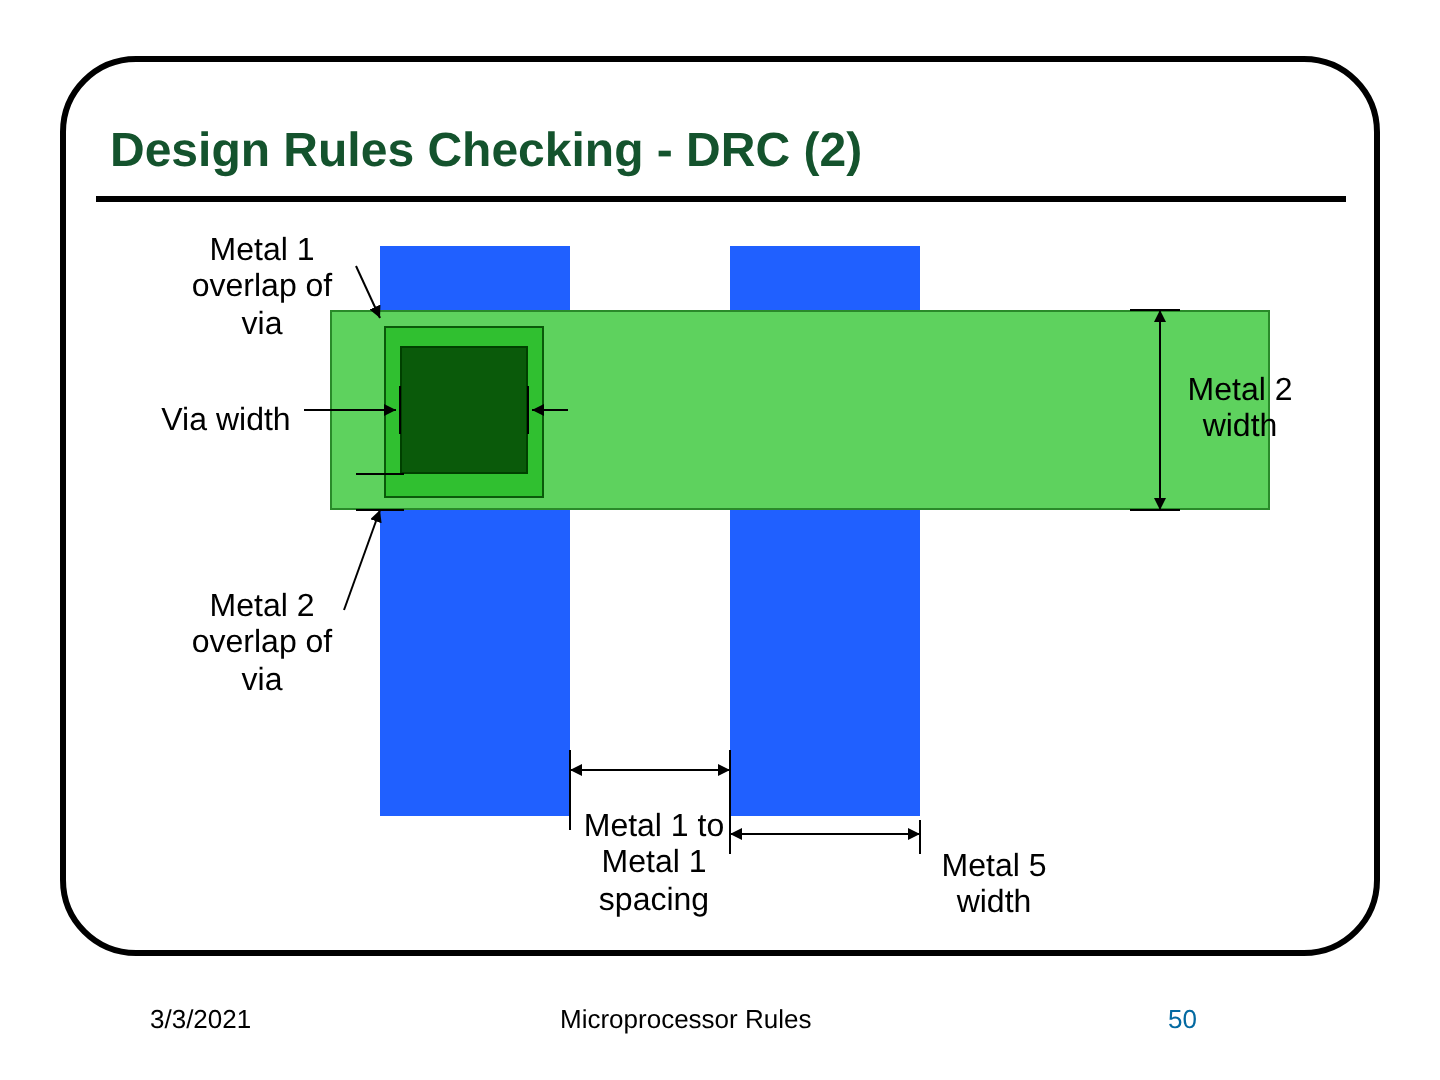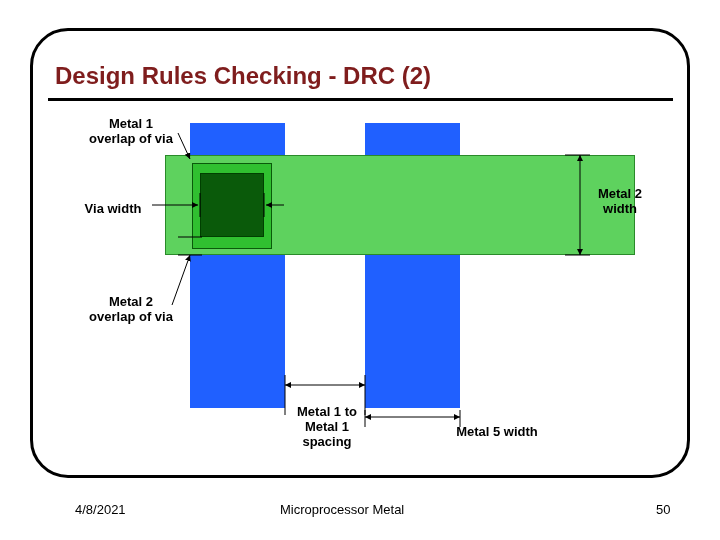--- a/index.html
+++ b/index.html
@@ -20,21 +20,21 @@
     border-radius: 38px;
     background: #fff;
   }
   .title {
     position: absolute;
     left: 55px;
     top: 62px;
     font-family: "Arial Black", Arial, sans-serif;
     font-weight: 900;
     font-size: 24px;
-    color: #7f1d1d;
+    color: #14532d;
   }
   .title-rule {
     position: absolute;
     left: 48px;
     top: 98px;
     width: 625px;
     height: 0;
     border-top: 3px solid #000;
   }
   .footer-date {
@@ -46,24 +46,24 @@
   }
   .footer-title {
     position: absolute;
     left: 280px;
     top: 502px;
     font-size: 13px;
     color: #000;
   }
   .footer-page {
     position: absolute;
-    left: 656px;
+    left: 584px;
     top: 502px;
     font-size: 13px;
-    color: #000000;
+    color: #0369a1;
   }
   
   .diagram {
     position: absolute;
     left: 60px;
     top: 115px;
     width: 600px;
     height: 340px;
   }
   .metal1-left {
@@ -105,25 +105,25 @@
     background: #30c030;
     border: 1px solid #0a5a0a;
     left: 132px;
     top: 48px;
     width: 80px;
     height: 86px;
   }
   
   .lbl {
     position: absolute;
-    font-size: 13px;
+    font-size: 16px;
     color: #000;
     line-height: 1.15;
     text-align: center;
-    font-weight: 700;
+    font-weight: 400;
   }
   .lbl-m1overlap { left: 26px; top: 2px; width: 90px; }
   .lbl-viawidth { left: 18px; top: 87px; width: 70px; }
   .lbl-m2overlap { left: 26px; top: 180px; width: 90px; }
   .lbl-m2width { left: 530px; top: 72px; width: 60px; }
   .lbl-m1m1 { left: 222px; top: 290px; width: 90px; }
   .lbl-m1width { left: 392px; top: 310px; width: 90px; }
   svg.arrows {
     position: absolute;
     left: 0; top: 0;
@@ -181,15 +181,15 @@
   </svg>
 
   <div class="lbl lbl-m1overlap">Metal 1<br>overlap of via</div>
   <div class="lbl lbl-viawidth">Via width</div>
   <div class="lbl lbl-m2overlap">Metal 2<br>overlap of via</div>
   <div class="lbl lbl-m2width">Metal 2<br>width</div>
   <div class="lbl lbl-m1m1">Metal 1 to<br>Metal 1<br>spacing</div>
   <div class="lbl lbl-m1width">Metal 5 width</div>
 </div>
 
-<div class="footer-date">4/8/2021</div>
-<div class="footer-title">Microprocessor Metal</div>
+<div class="footer-date">3/3/2021</div>
+<div class="footer-title">Microprocessor Rules</div>
 <div class="footer-page">50</div>
 
 </body></html>

